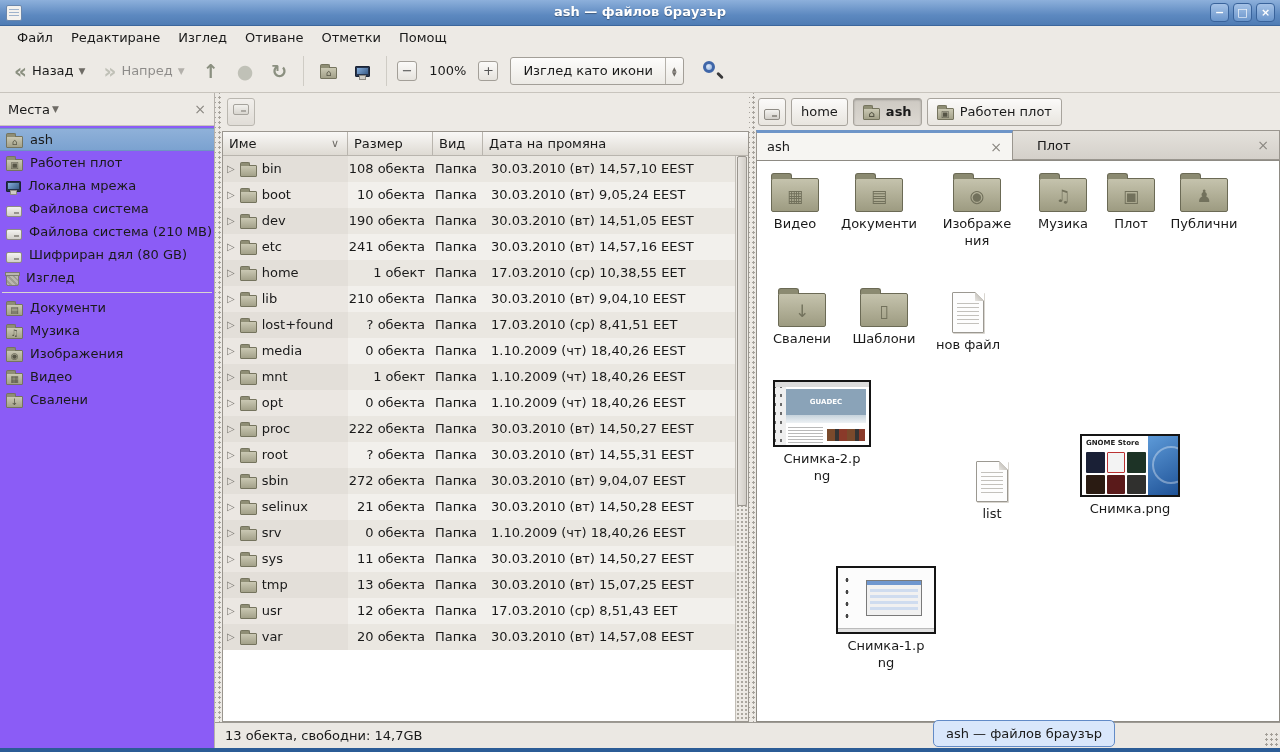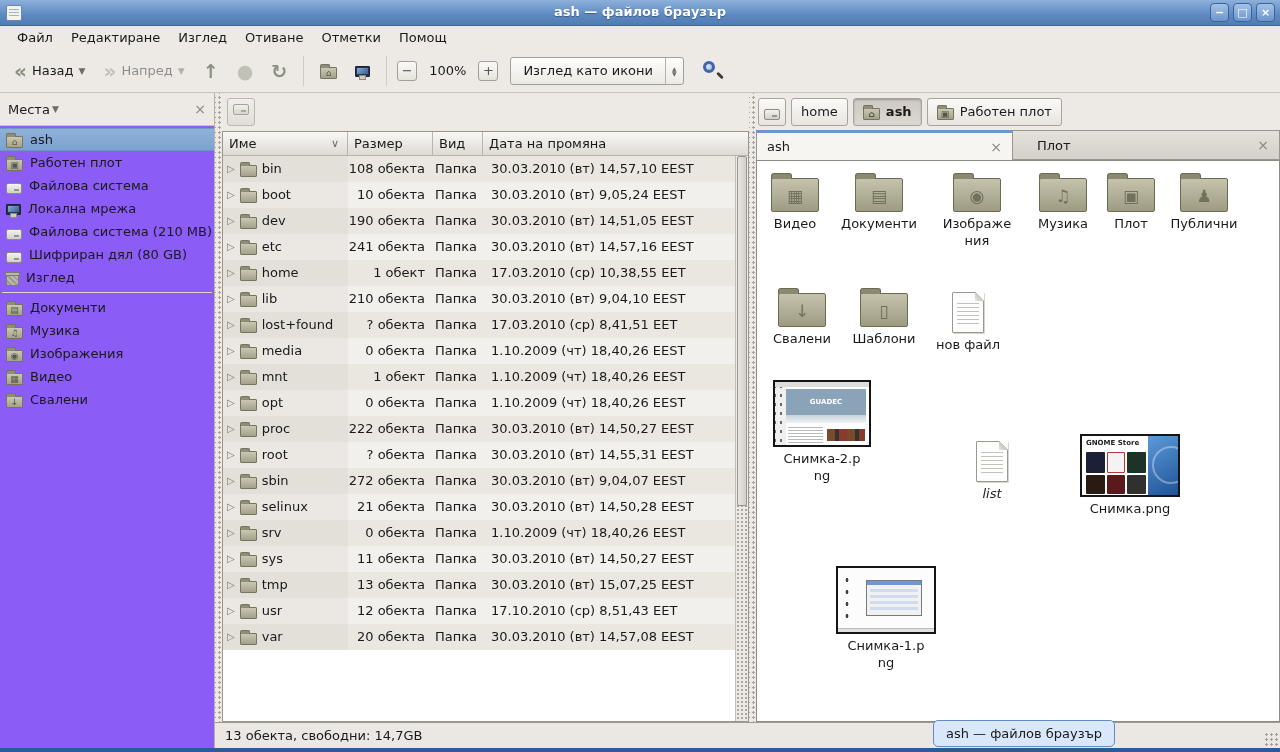--- a/index.html
+++ b/index.html
@@ -260,26 +260,26 @@
         </span>
       <span>ash</span>
     </div>
     <div class="side-item">
       <span class="mi mi-folder">
           <span class="mi-glyph">▣</span>
         </span>
       <span>Работен плот</span>
     </div>
     <div class="side-item">
+      <span class="mi mi-monitor"></span>
+      <span>Локална мрежа</span>
+    </div>
+    <div class="side-item">
       <span class="mi mi-drive"></span>
       <span>Файлова система</span>
-    </div>
-    <div class="side-item">
-      <span class="mi mi-monitor"></span>
-      <span>Локална мрежа</span>
     </div>
     <div class="side-item">
       <span class="mi mi-drive"></span>
       <span>Файлова система (210 MB)</span>
     </div>
     <div class="side-item">
       <span class="mi mi-drive"></span>
       <span>Шифриран дял (80 GB)</span>
     </div>
     <div class="side-item">
@@ -527,21 +527,21 @@
   </div>
 
   <div class="trow odd">
     <span class="cell cname">
       <span class="expander">▷</span>
       <span class="mi mi-folder"></span>
       <span>usr</span>
     </span>
     <span class="cell csize">12 обекта</span>
     <span class="cell ctype">Папка</span>
-    <span class="cell cdate">17.10.2010 (ср) 8,51,43 EET</span>
+    <span class="cell cdate">17.03.2010 (ср) 8,51,43 EET</span>
   </div>
 
   <div class="trow even">
     <span class="cell cname">
       <span class="expander">▷</span>
       <span class="mi mi-folder"></span>
       <span>var</span>
     </span>
     <span class="cell csize">20 обекта</span>
     <span class="cell ctype">Папка</span>
@@ -648,21 +648,21 @@
         <span class="tg-top"></span>
           <span class="tg-side"></span>
         <span class="tg-banner">GUADEC</span>
         <span class="tg-sky"></span>
           <span class="tg-lines"></span>
           <span class="tg-shots"></span>
       </div>
       <div class="glabel" style="max-width:84px;margin:3px auto 0;">Снимка-2.png</div>
     </div>
 
-    <div class="gitem" style="left:197px; top:276px;font-style:italic;">
+    <div class="gitem" style="left:197px; top:296px;">
       <div class="fileicon"></div>
       <div class="glabel">list</div>
     </div>
 
     <div class="gitem gthumb" style="left:321px; top:273px;">
       <div class="thumb t-store">
         <span class="ts-logo">
           <span>GNOME Store</span>
         </span>
         <span class="ts-shirts">

